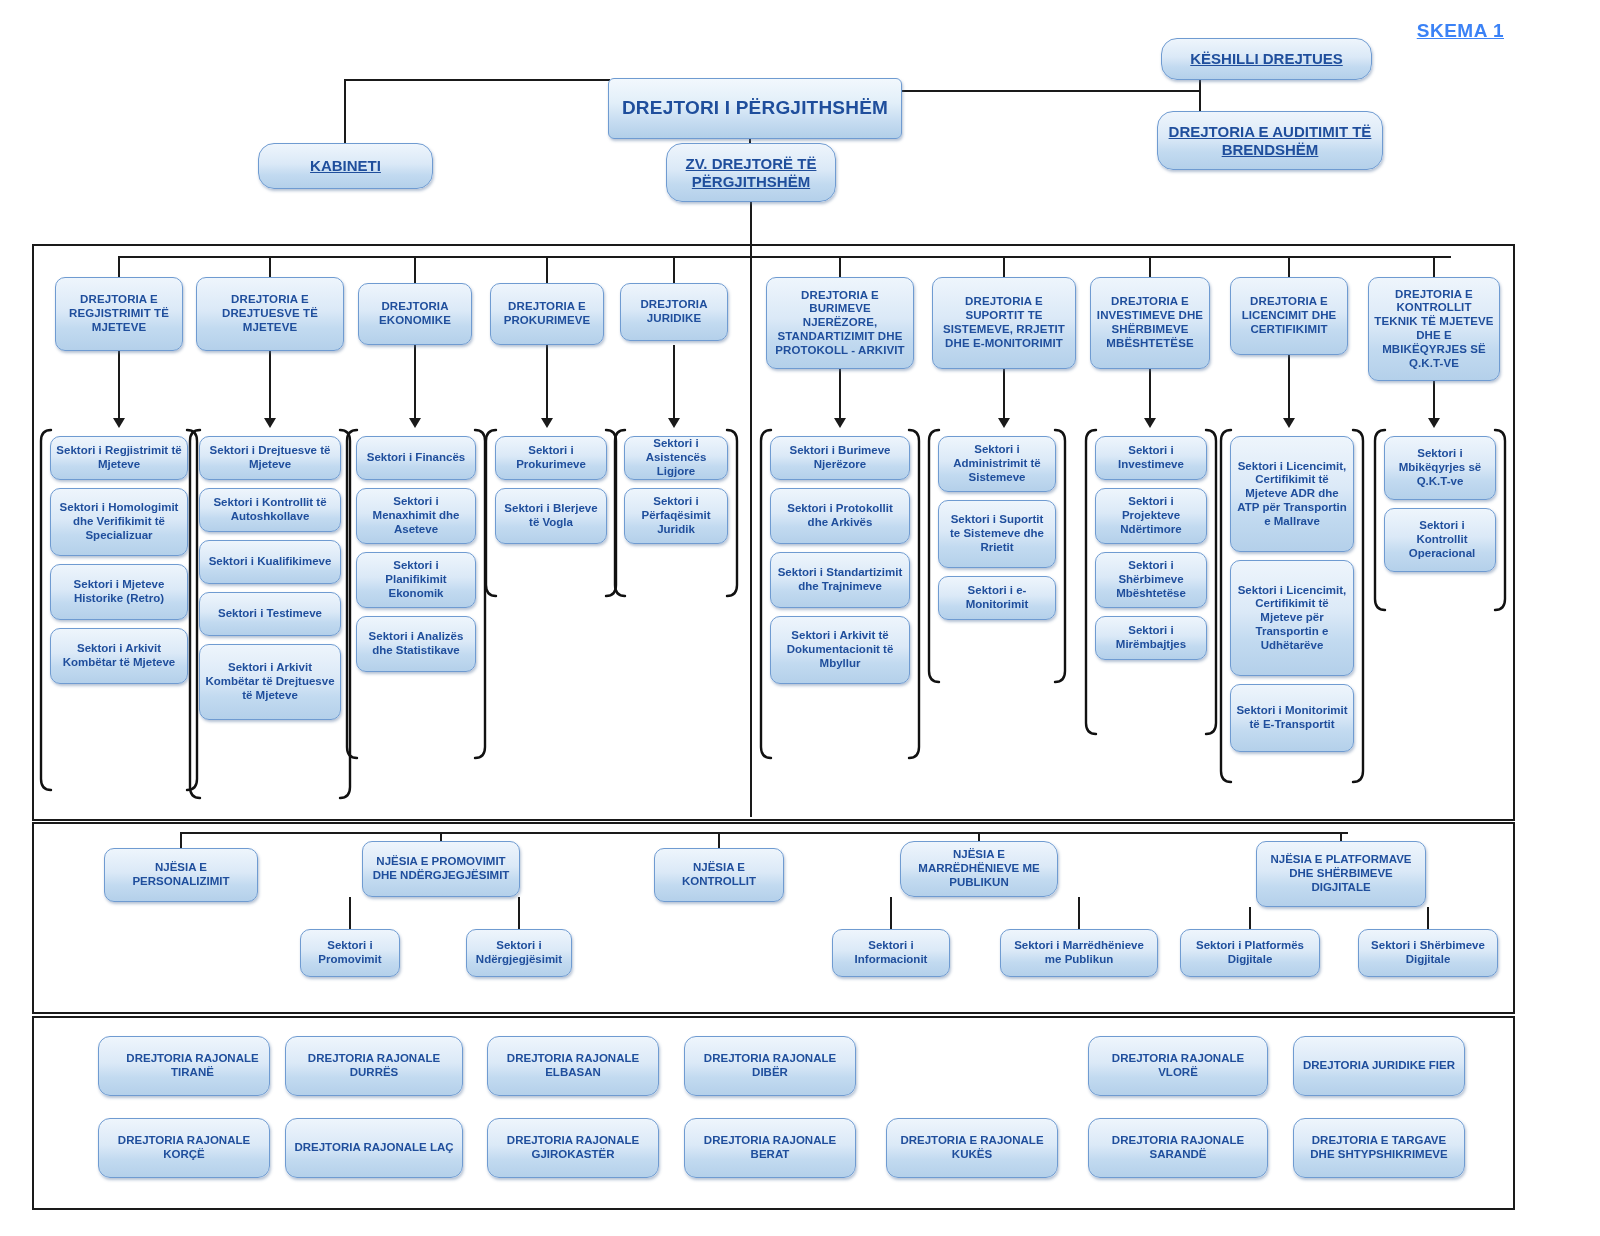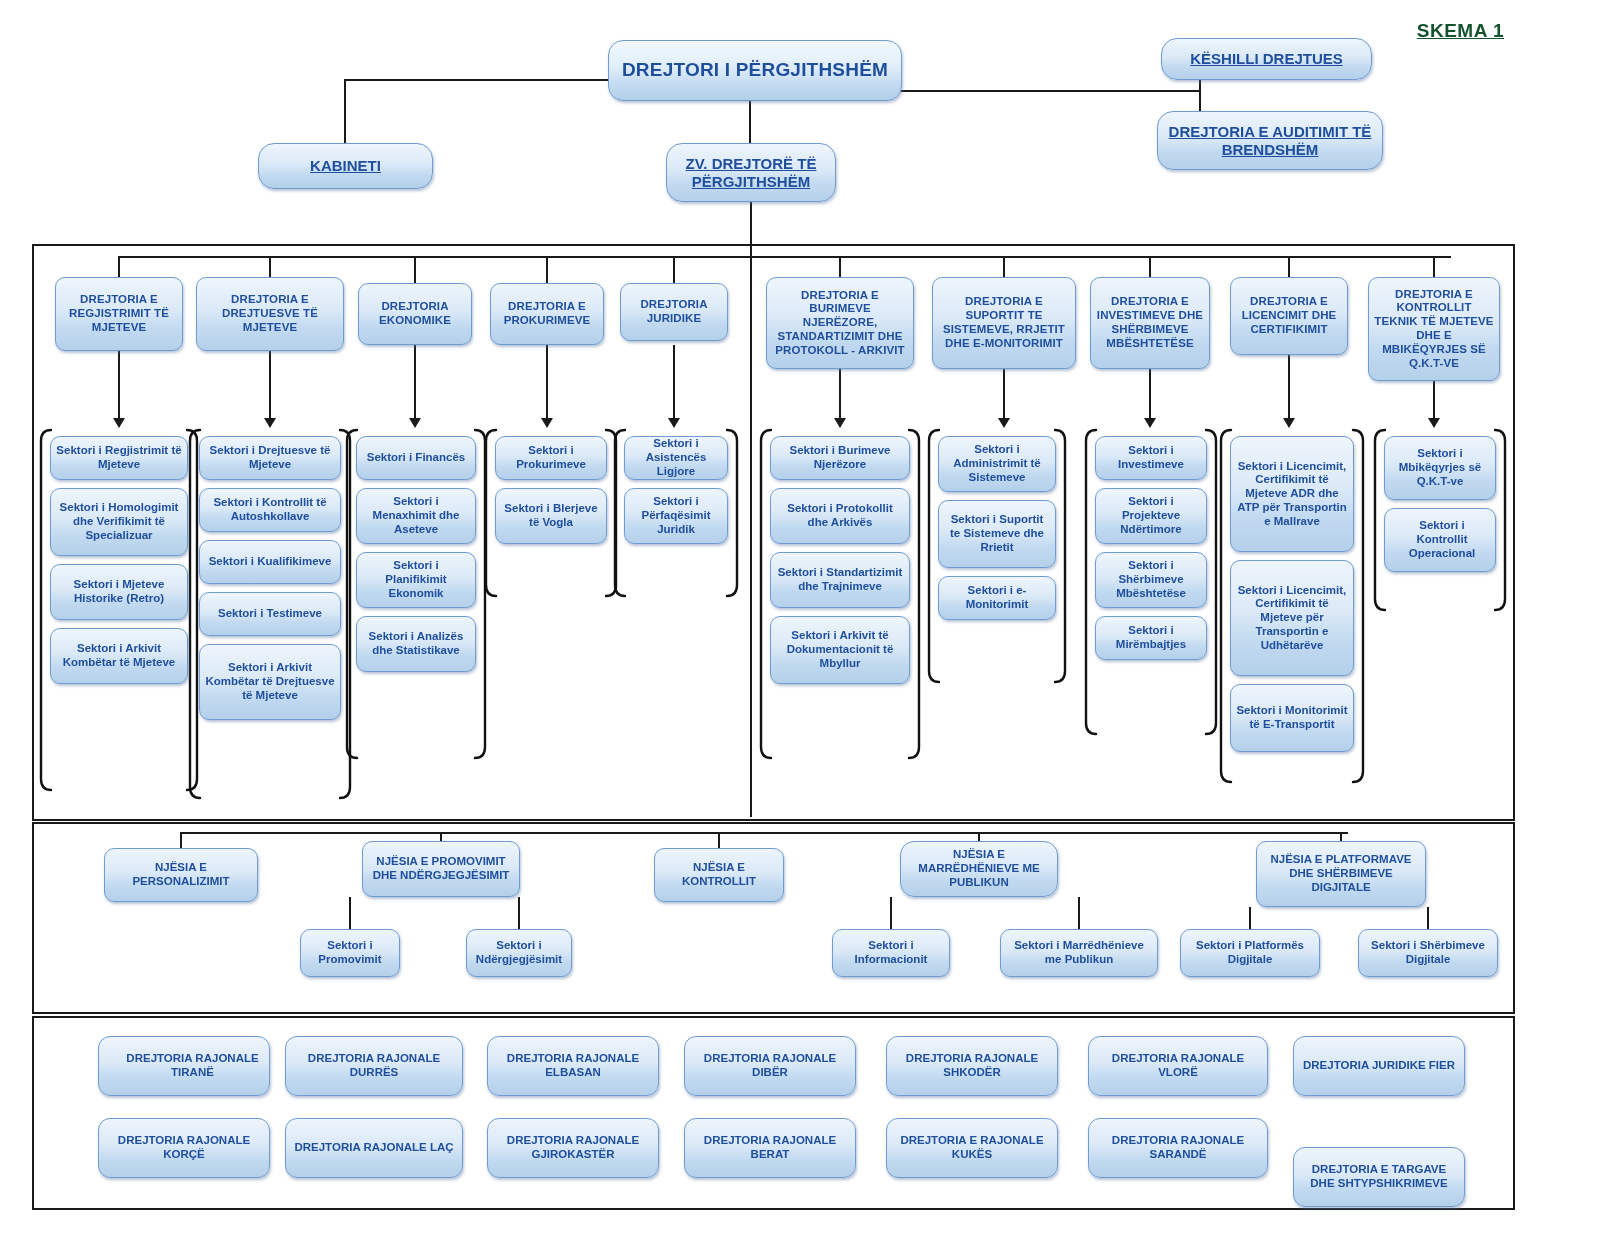--- a/index.html
+++ b/index.html
@@ -19,22 +19,23 @@
     border-radius:12px;
     background:linear-gradient(to bottom,#eef5fc 0%,#dbe9f7 45%,#c2daf0 70%,#b4d0ea 100%);
     box-shadow:1px 2px 3px rgba(90,120,160,.45);
     color:#1f4e9c;
     font-weight:bold;
     line-height:1.2;
     padding:3px 5px;
     z-index:3;
   }
   .node.top{
-    font-size:19px;letter-spacing:.2px;border-radius:15px;
+    font-size:19px;letter-spacing:.2px;border-radius:6px;
     background:linear-gradient(to bottom,#f2f8fd 0%,#e2eff9 40%,#c6dcf1 72%,#b2cfe9 100%);
+    margin-top:38px;
   }
   .node.lvl2{font-size:15px;border-radius:16px;text-decoration:underline;}
   .node.dept{font-size:11.5px;letter-spacing:.1px;border-radius:10px;}
   .node.sektor{font-size:11.5px;font-weight:bold;border-radius:10px;color:#1f4e9c;}
   .node.njesia{font-size:11.5px;border-radius:10px;}
   .node.sub{font-size:11.5px;border-radius:10px;}
   .node.rajonale{font-size:11.5px;border-radius:12px;}
 
   
   .ln{position:absolute;background:#1a1a1a;z-index:1;}
@@ -45,21 +46,21 @@
   
   .frame{position:absolute;border:2px solid #1a1a1a;background:transparent;z-index:0;}
 
   
   .brace{position:absolute;z-index:2;pointer-events:none;}
   .brace svg{display:block;}
 
   
   #skema{
     position:absolute;right:96px;top:20px;
-    font-size:19px;font-weight:bold;color:#14532d;
+    font-size:19px;font-weight:bold;color:#3b82f6;
     text-decoration:underline;letter-spacing:.5px;
   }
 </style>
 </head>
 <body>
 
 <div id="stage">
 
   <div id="skema">SKEMA 1</div>
 
@@ -248,23 +249,22 @@
     <div class="node njesia" style="left: 1256px; top: 841px; width: 170px; height: 66px;">NJËSIA E PLATFORMAVE DHE SHËRBIMEVE DIGJITALE</div>
     <div class="ln lnv" style="left: 1340px; top: 832px; width: 2px; height: 9px;"></div>
     <div class="node sub" style="left: 1180px; top: 929px; width: 140px; height: 48px;">Sektori i Platformës Digjitale</div>
     <div class="ln lnv" style="left: 1249px; top: 907px; width: 2px; height: 22px;"></div>
     <div class="node sub" style="left: 1358px; top: 929px; width: 140px; height: 48px;">Sektori i Shërbimeve Digjitale</div>
     <div class="ln lnv" style="left: 1427px; top: 907px; width: 2px; height: 22px;"></div>
     <div class="node rajonale" style="left: 98px; top: 1036px; width: 172px; height: 60px; padding-left: 22px;">DREJTORIA RAJONALE TIRANË</div>
     <div class="node rajonale" style="left: 285px; top: 1036px; width: 178px; height: 60px;">DREJTORIA RAJONALE DURRËS</div>
     <div class="node rajonale" style="left: 487px; top: 1036px; width: 172px; height: 60px;">DREJTORIA RAJONALE ELBASAN</div>
     <div class="node rajonale" style="left: 684px; top: 1036px; width: 172px; height: 60px;">DREJTORIA RAJONALE DIBËR</div>
-    <div class="node rajonale" style="left: 886px; top: 1036px; width: 172px; height: 60px;">DREJTORIA RAJONALE SHKODËR</div>
     <div class="node rajonale" style="left: 1088px; top: 1036px; width: 180px; height: 60px;">DREJTORIA RAJONALE VLORË</div>
     <div class="node rajonale" style="left: 1293px; top: 1036px; width: 172px; height: 60px;">DREJTORIA JURIDIKE FIER</div>
     <div class="node rajonale" style="left: 98px; top: 1118px; width: 172px; height: 60px;">DREJTORIA RAJONALE KORÇË</div>
     <div class="node rajonale" style="left: 285px; top: 1118px; width: 178px; height: 60px;">DREJTORIA RAJONALE LAÇ</div>
     <div class="node rajonale" style="left: 487px; top: 1118px; width: 172px; height: 60px;">DREJTORIA RAJONALE GJIROKASTËR</div>
     <div class="node rajonale" style="left: 684px; top: 1118px; width: 172px; height: 60px;">DREJTORIA RAJONALE BERAT</div>
     <div class="node rajonale" style="left: 886px; top: 1118px; width: 172px; height: 60px;">DREJTORIA E RAJONALE KUKËS</div>
     <div class="node rajonale" style="left: 1088px; top: 1118px; width: 180px; height: 60px;">DREJTORIA RAJONALE SARANDË</div>
-    <div class="node rajonale" style="left: 1293px; top: 1118px; width: 172px; height: 60px; margin-top: 29px;">DREJTORIA E TARGAVE DHE SHTYPSHIKRIMEVE</div>
+    <div class="node rajonale" style="left: 1293px; top: 1118px; width: 172px; height: 60px;">DREJTORIA E TARGAVE DHE SHTYPSHIKRIMEVE</div>
   </div>
 
 </body></html>

